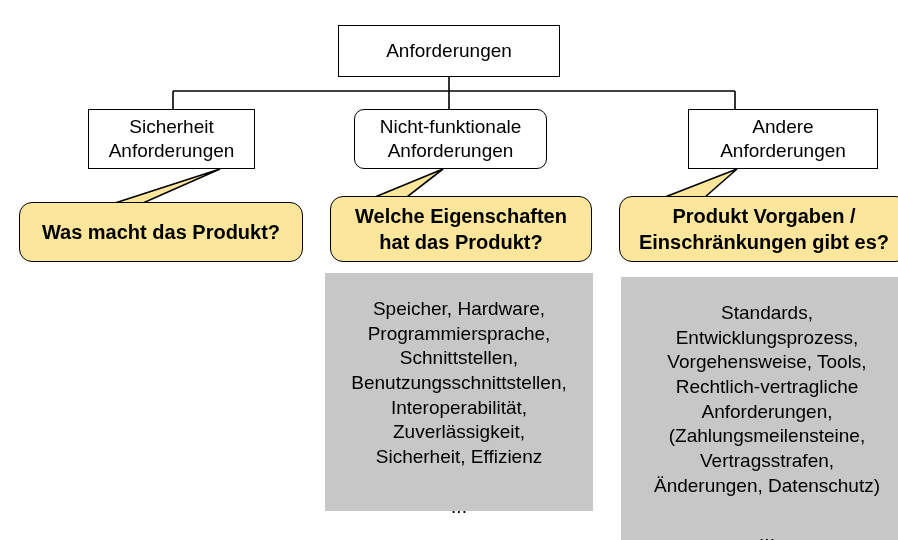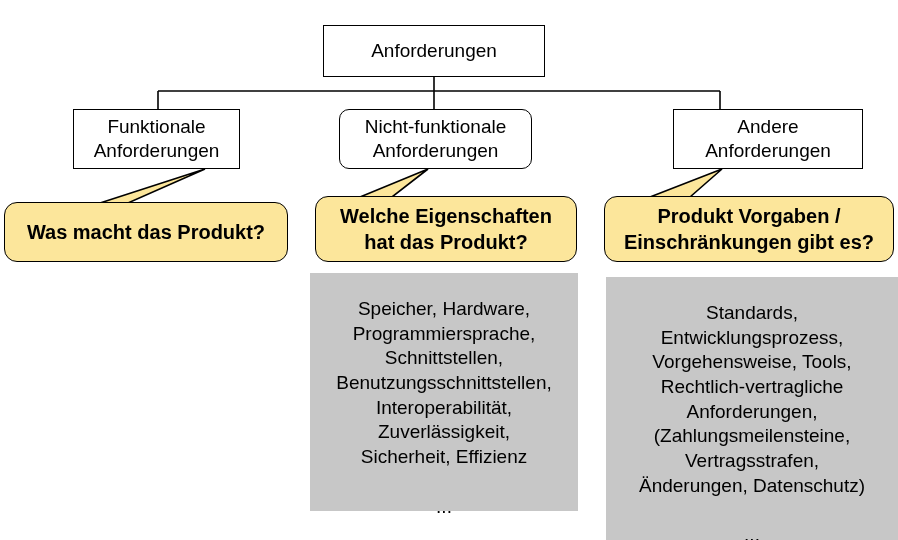--- a/index.html
+++ b/index.html
@@ -10,21 +10,21 @@
   body {
     width: 898px;
     height: 540px;
     position: relative;
     overflow: hidden;
     font-family: "Liberation Sans", sans-serif;
     color: #000000;
   }
   #diagram-root {
     position: absolute;
-    left: 0; top: 0;
+    left: 15px; top: 0;
     width: 766px;
     height: 540px;
   }
   .connector-layer {
     position: absolute;
     left: 0; top: 0;
     width: 898px;
     height: 540px;
     pointer-events: none;
   }
@@ -119,21 +119,21 @@
     <polygon points="360,197 428,169 392,197" fill="#fce69b" stroke="#000000" stroke-width="1.6" stroke-linejoin="miter"></polygon>
     <polygon points="650,197 722,169 690,197" fill="#fce69b" stroke="#000000" stroke-width="1.6" stroke-linejoin="miter"></polygon>
 
     <line x1="100" y1="203.2" x2="128" y2="203.2" stroke="#fce69b" stroke-width="2.4"></line>
     <line x1="360" y1="197.2" x2="392" y2="197.2" stroke="#fce69b" stroke-width="2.4"></line>
     <line x1="650" y1="197.2" x2="690" y2="197.2" stroke="#fce69b" stroke-width="2.4"></line>
   </svg>
 
   <div class="node-box" id="node-root">Anforderungen</div>
 
-  <div class="node-box" id="node-functional">Funktionale
+  <div class="node-box" id="node-functional">Sicherheit
 Anforderungen</div>
 
   <div class="node-box" id="node-nonfunctional">Nicht-funktionale
 Anforderungen</div>
 
   <div class="node-box" id="node-other">Andere
 Anforderungen</div>
 
   <div class="callout" id="callout-nonfunctional">Welche Eigenschaften
 hat das Produkt?</div>

